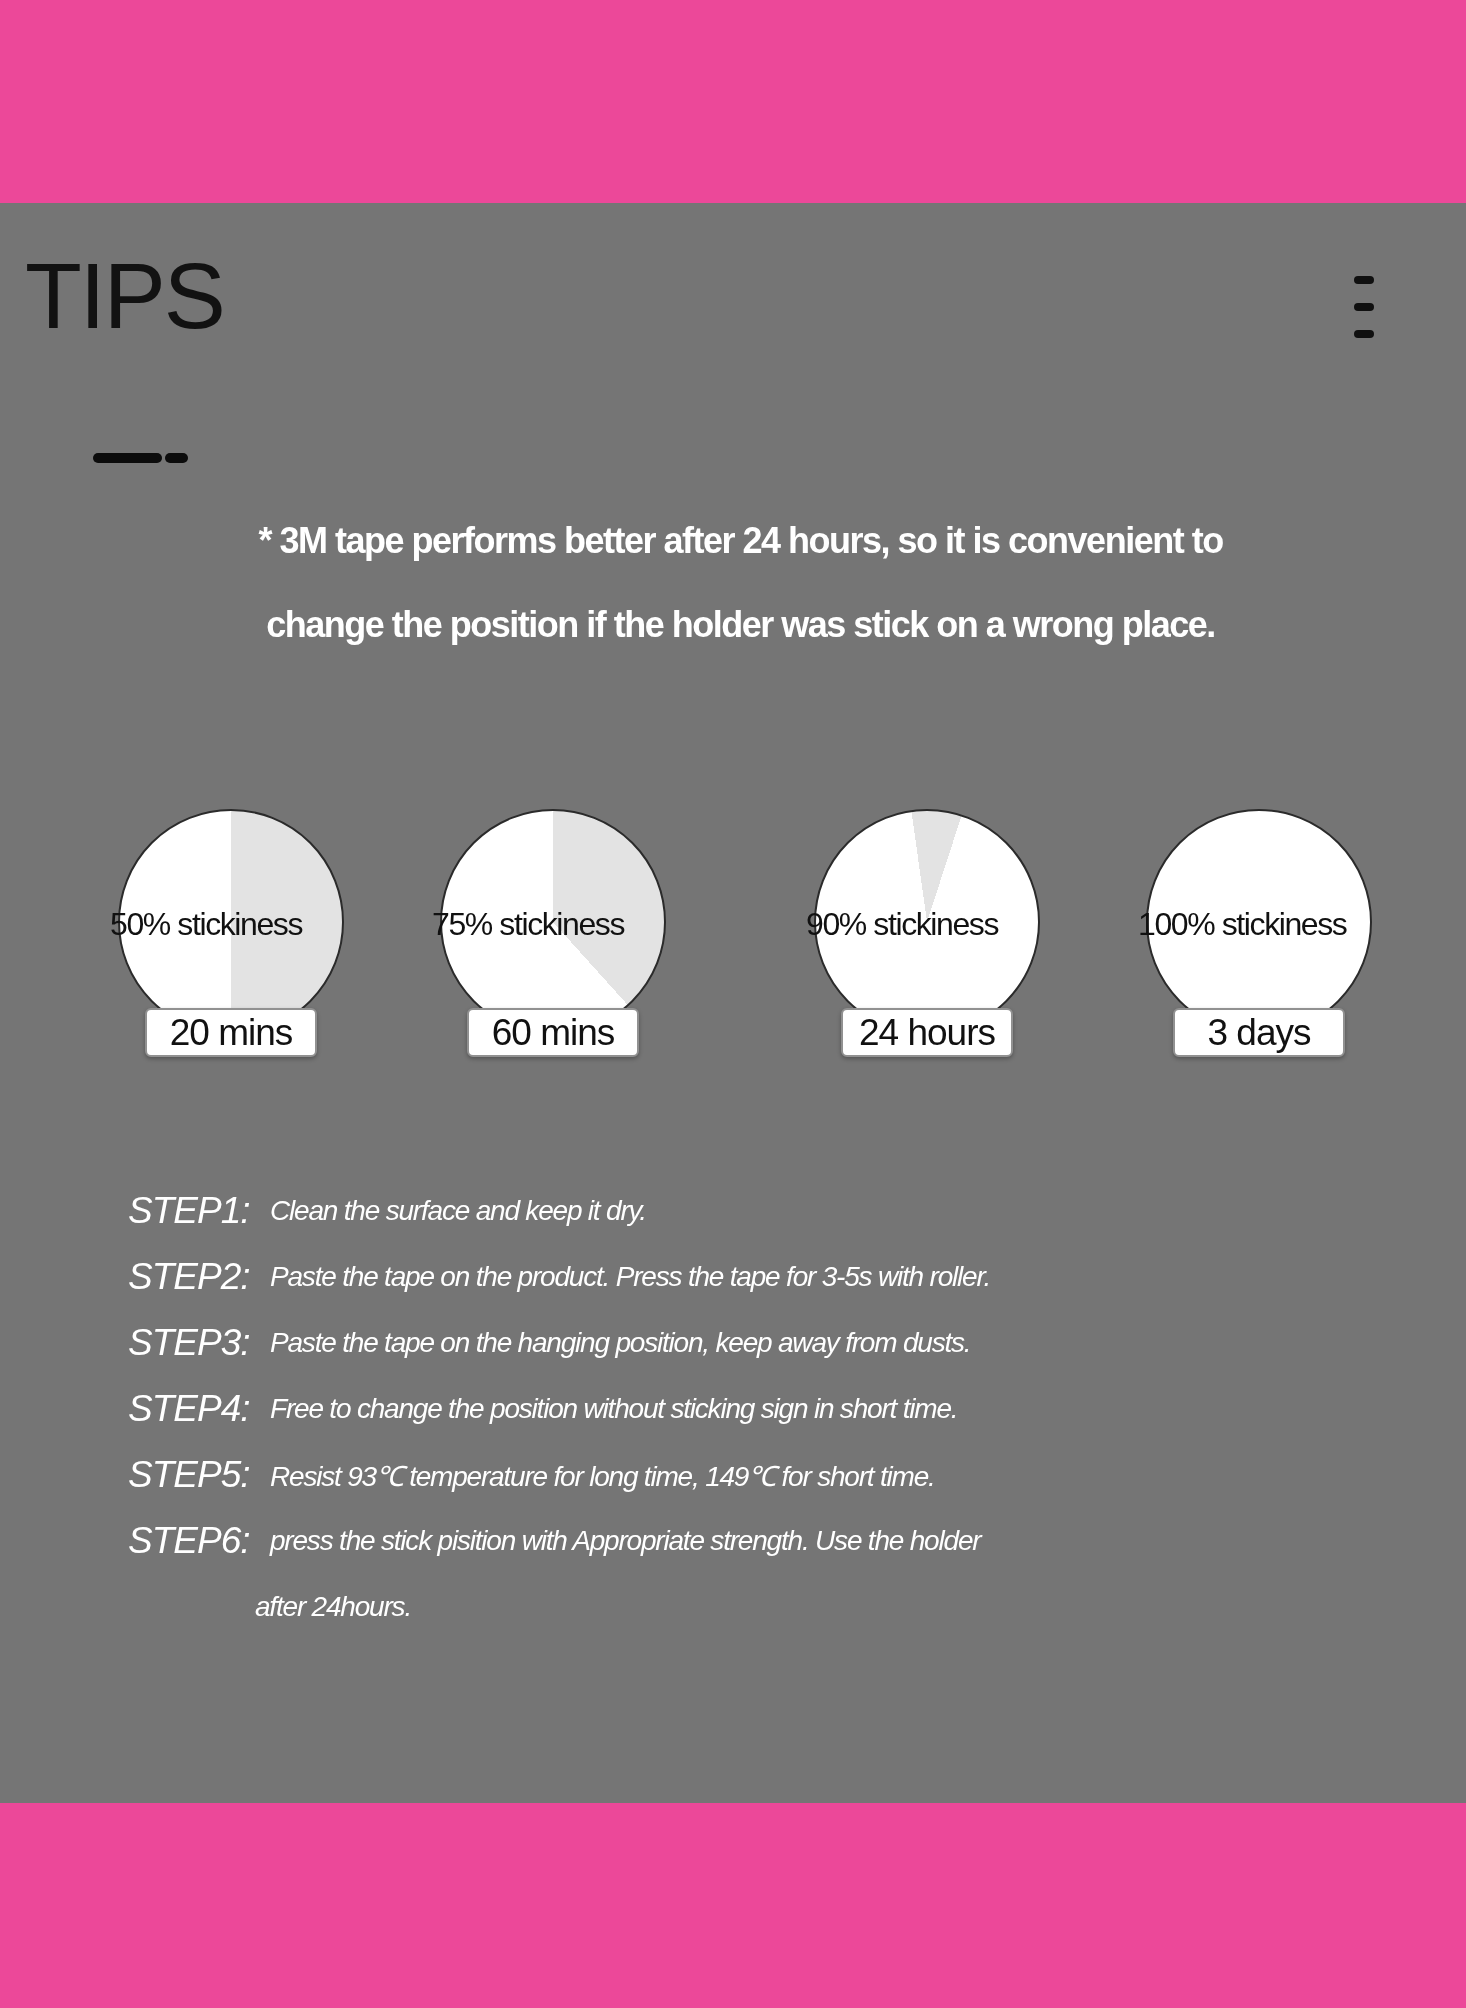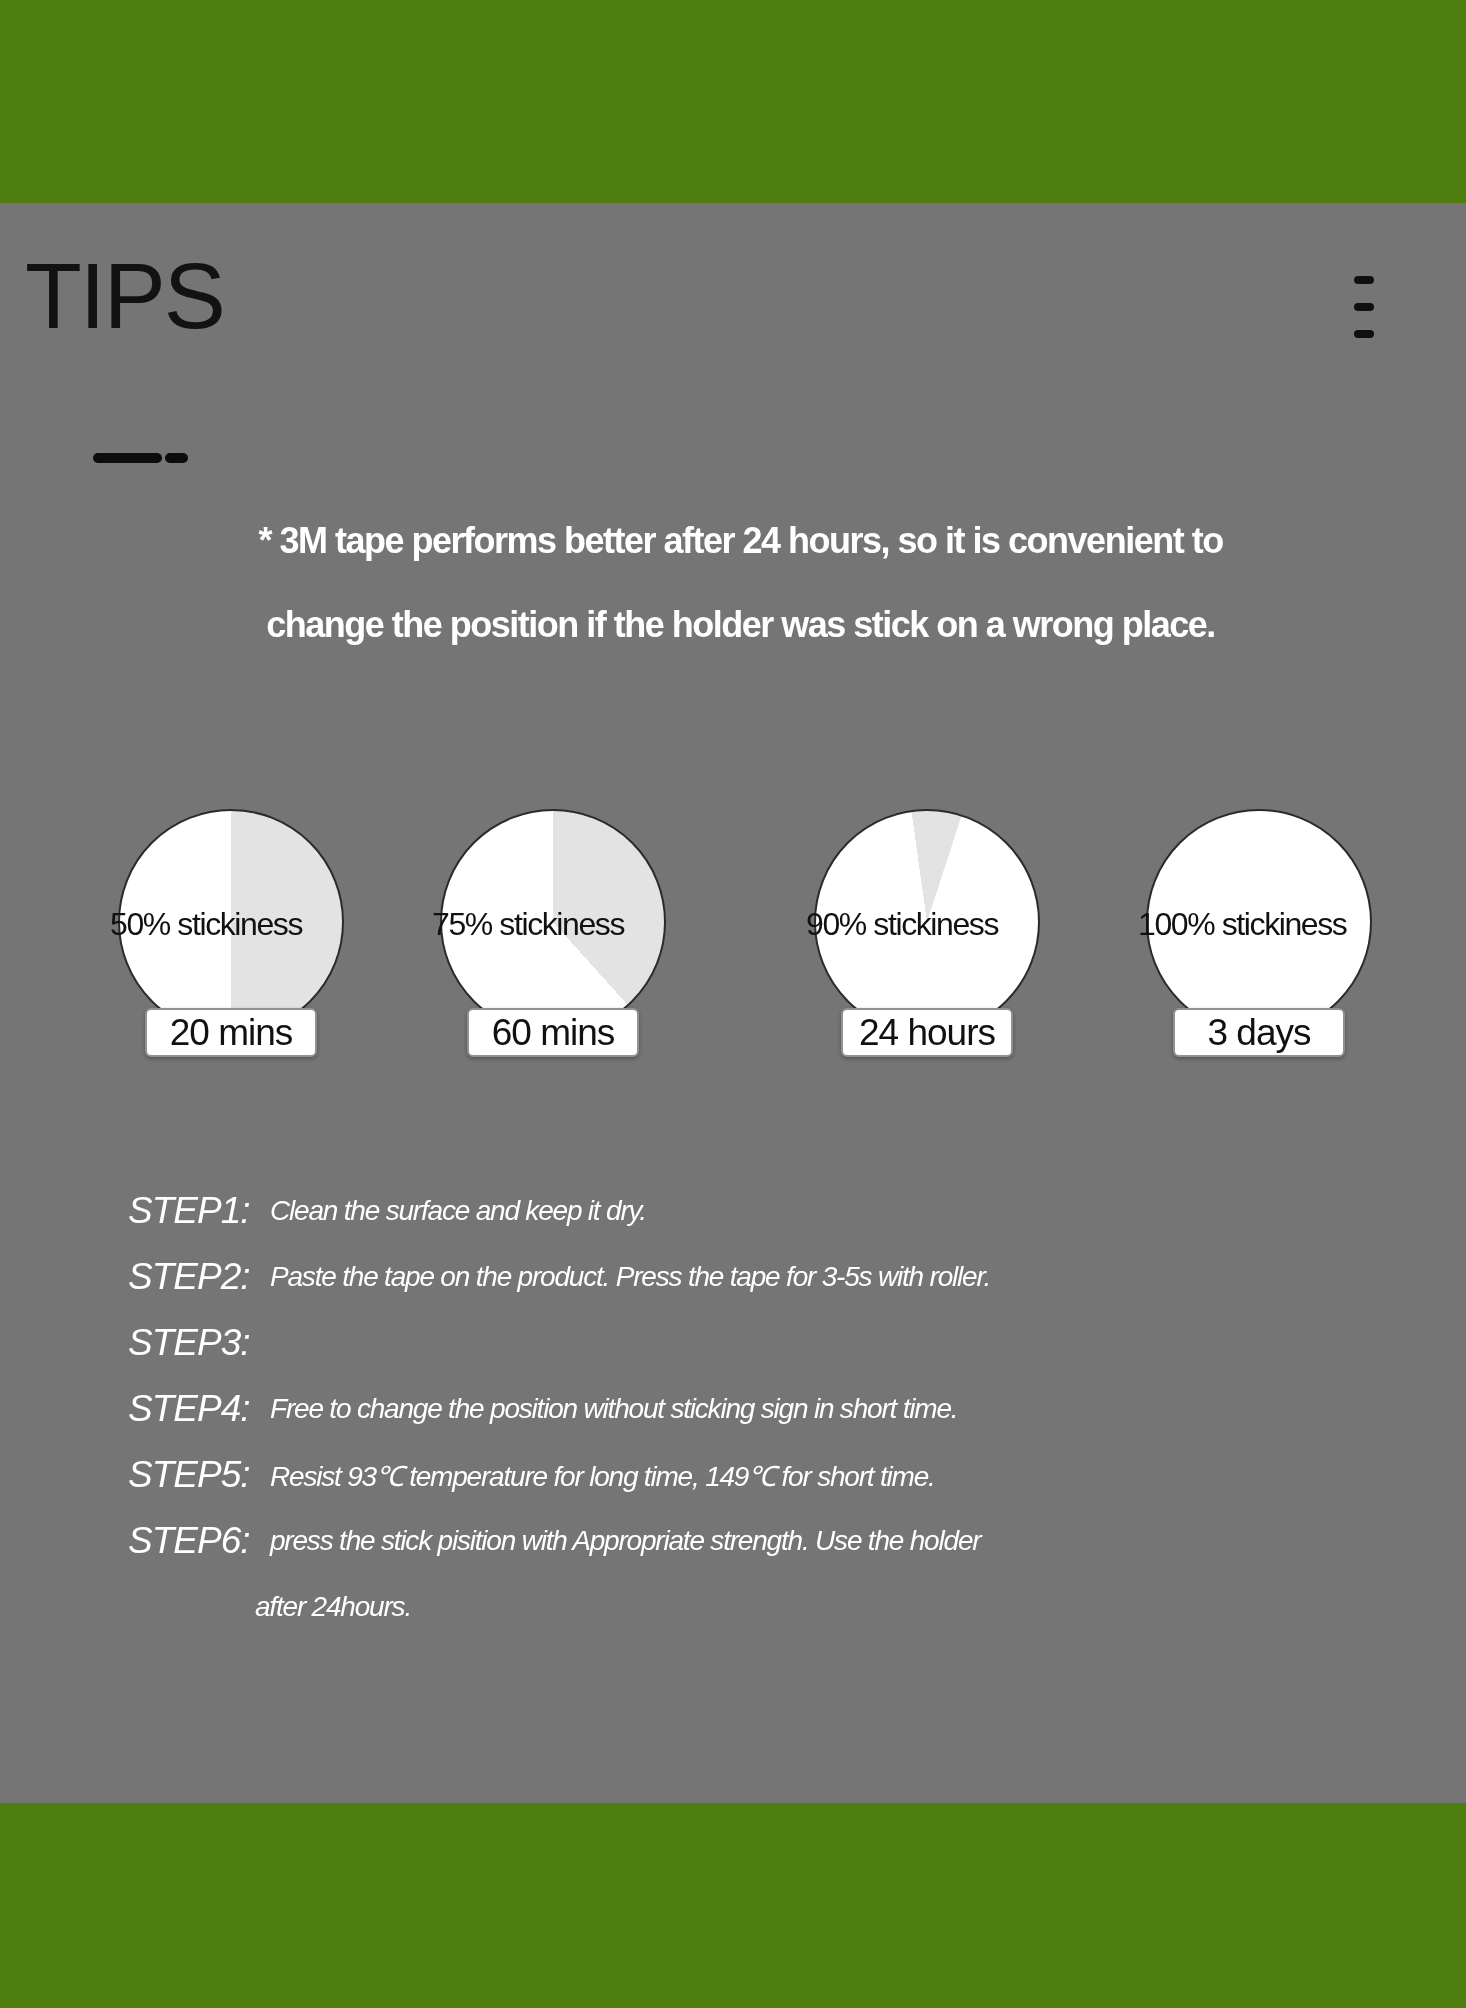--- a/index.html
+++ b/index.html
@@ -1,17 +1,17 @@
 <!DOCTYPE html>
 <html><head>
 <meta charset="utf-8">
 <style>
   html,body{margin:0;padding:0;}
   body{width:1466px;height:2008px;background:#ffffff;font-family:"Liberation Sans",sans-serif;}
-  #stage{position:relative;width:1466px;height:2008px;background:#4d7c0f;overflow:hidden;}
+  #stage{position:relative;width:1466px;height:2008px;background:#ec4899;overflow:hidden;}
 
   .panel{position:absolute;left:0;top:203px;width:1466px;height:1600px;background:#757575;}
 
   .title{position:absolute;left:25px;top:250px;font-size:93px;font-weight:500;letter-spacing:-2px;
          line-height:1;color:#121212;}
 
   .menu-icon{position:absolute;right:92px;top:276px;width:20px;}
   .menu-icon .bar{width:20px;height:8px;background:#101010;border-radius:4px;margin-bottom:19px;}
 
   .dash-mark{position:absolute;left:93px;top:453px;height:10px;display:flex;gap:3px;}
@@ -100,20 +100,21 @@
     <div class="step-row">
       <span class="step-label">STEP1:</span>
       <span class="step-text">Clean the surface and keep it dry.</span>
     </div>
     <div class="step-row">
       <span class="step-label">STEP2:</span>
       <span class="step-text">Paste the tape on the product. Press the tape for 3-5s with roller.</span>
     </div>
     <div class="step-row">
       <span class="step-label">STEP3:</span>
+      <span class="step-text">Paste the tape on the hanging position, keep away from dusts.</span>
     </div>
     <div class="step-row">
       <span class="step-label">STEP4:</span>
       <span class="step-text">Free to change the position without sticking sign in short time.</span>
     </div>
     <div class="step-row">
       <span class="step-label">STEP5:</span>
       <span class="step-text">Resist 93℃ temperature for long time, 149℃ for short time.</span>
     </div>
     <div class="step-row">

